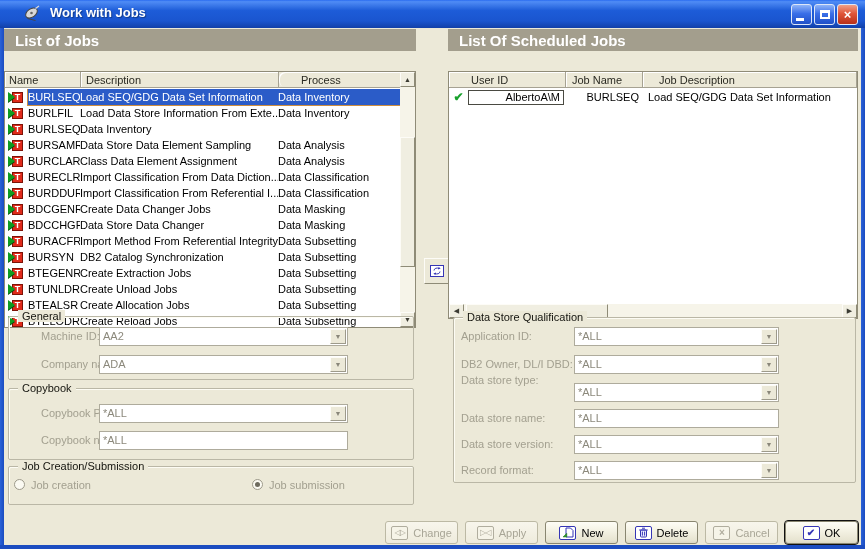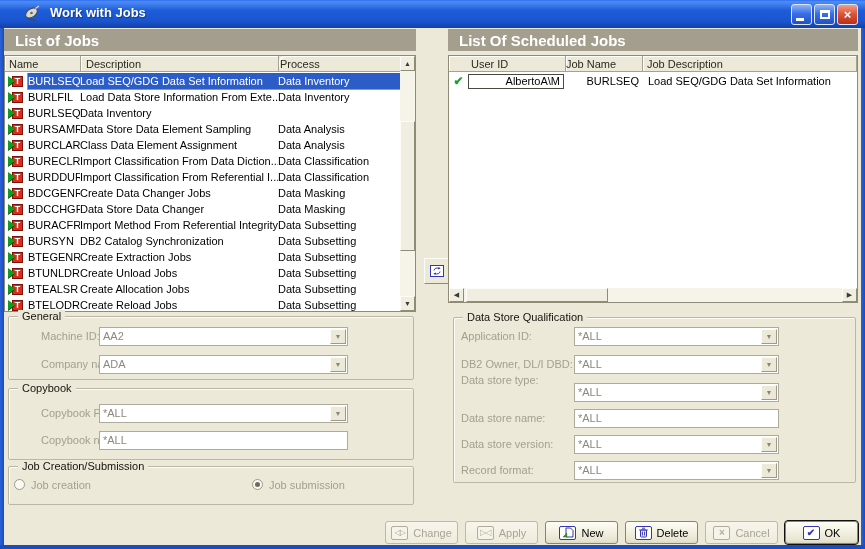--- a/index.html
+++ b/index.html
@@ -23,32 +23,32 @@
   .edge{position:absolute;background:linear-gradient(90deg,#2a62d8,#1b4cc0);}
   .edge.l{left:0;top:28px;width:4px;height:517px;}
   .edge.r{right:0;top:28px;width:4px;height:517px;}
   .edge.b{left:0;top:545px;width:865px;height:4px;background:#1b4cc0;}
   
   .pheader{position:absolute;top:29px;height:22px;background:#a39e8d;color:#fff;
     font-size:15px;font-weight:bold;display:flex;align-items:center;padding-left:11px;}
   .pheader.lp{left:4px;width:412px;}
   .pheader.rp{left:448px;width:410px;}
   
-  .table{position:absolute;background:#fff;border:1px solid #8f8b77;}
+  .table{position:absolute;background:#fff;border:1px solid #8f8b77;margin-top:16px;}
   .ltable{left:4px;top:55px;width:412px;height:257px;}
   .rtable{left:448px;top:55px;width:410px;height:248px;}
   .thead{display:flex;height:16px;background:#ece9d8;border-bottom:1px solid #a6a292;}
   .th{display:flex;align-items:center;border-right:1px solid #a6a292;box-shadow:inset 1px 1px 0 #fff;
       color:#2a2a22;overflow:hidden;white-space:nowrap;}
   .lt-c1{width:76px;padding-left:4px;}
   .lt-c2{width:198px;padding-left:5px;}
-  .lt-c3{flex:1;padding-left:1px;border-radius:6px;}
+  .lt-c3{flex:1;padding-left:22px;border-radius:6px;}
   .rt-c1{width:117px;padding-left:22px;}
-  .rt-c2{width:77px;}
-  .rt-c3{flex:1;padding-left:4px;}
+  .rt-c2{width:77px;padding-left:6px;}
+  .rt-c3{flex:1;padding-left:16px;}
   .ltbody{position:absolute;left:0;top:17px;right:15px;bottom:0;overflow:hidden;}
   .trow{height:16px;display:flex;align-items:center;white-space:nowrap;}
   .run-ic{width:0;height:0;border-left:7px solid #0f9c20;border-top:5px solid transparent;
     border-bottom:5px solid transparent;margin-left:3px;filter:drop-shadow(0 1px 0 #064a0c);}
   .type-ic{width:11px;height:11px;background:#e02a1a;border:1px solid #7e1206;color:#fff;
     font-size:9px;font-weight:bold;line-height:9px;text-align:center;margin-left:-3px;margin-right:5px;}
   .hl{flex:1;display:flex;align-items:center;height:16px;overflow:hidden;}
   .trow.sel .hl{background:#2b5cc8;color:#fff;outline:1px solid #cf8e3e;}
   .c{overflow:hidden;white-space:nowrap;display:inline-block;}
   .cn{width:52px;}

